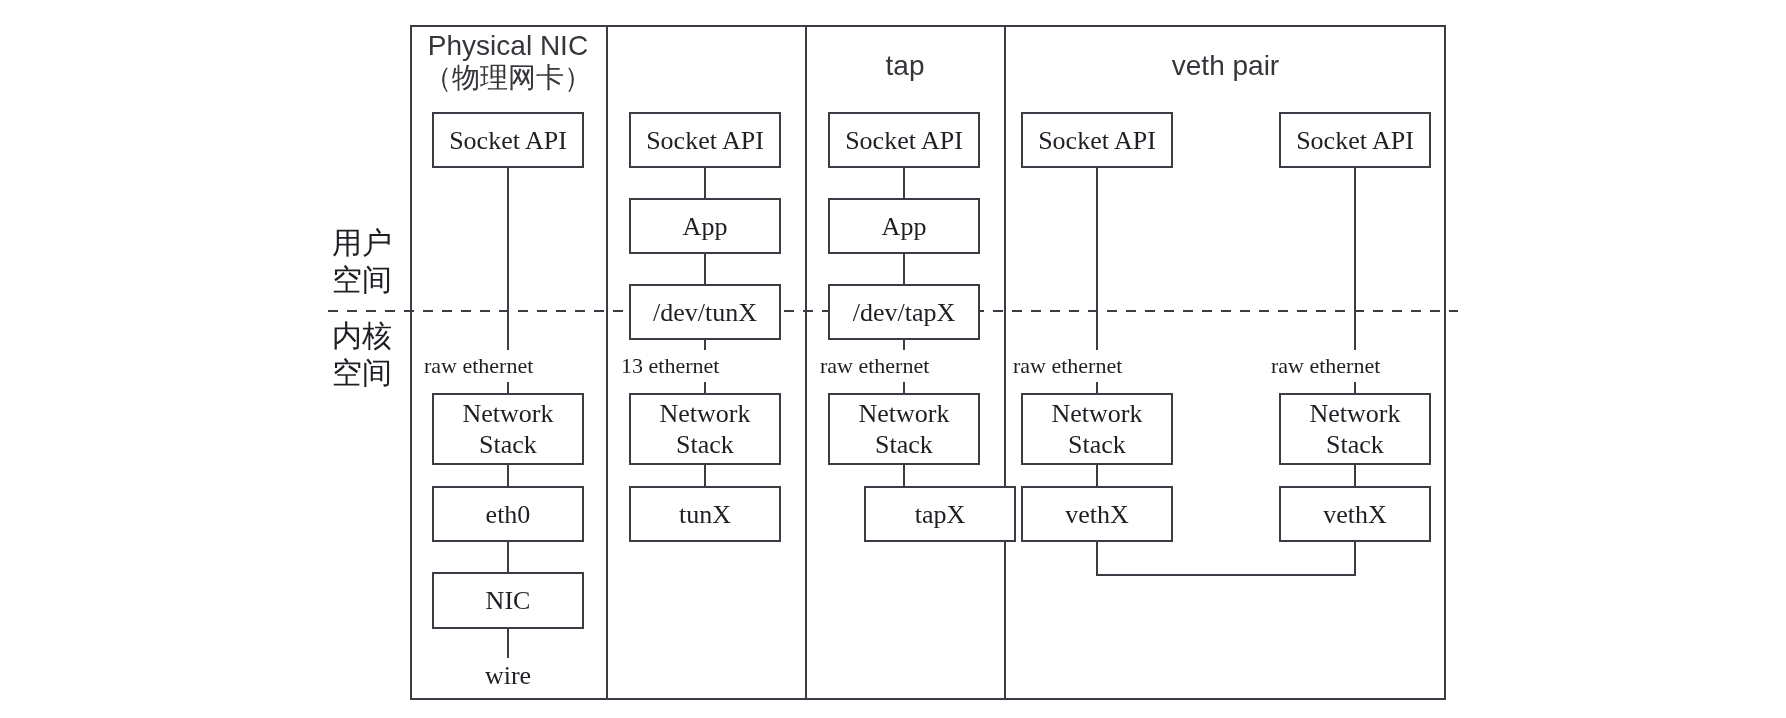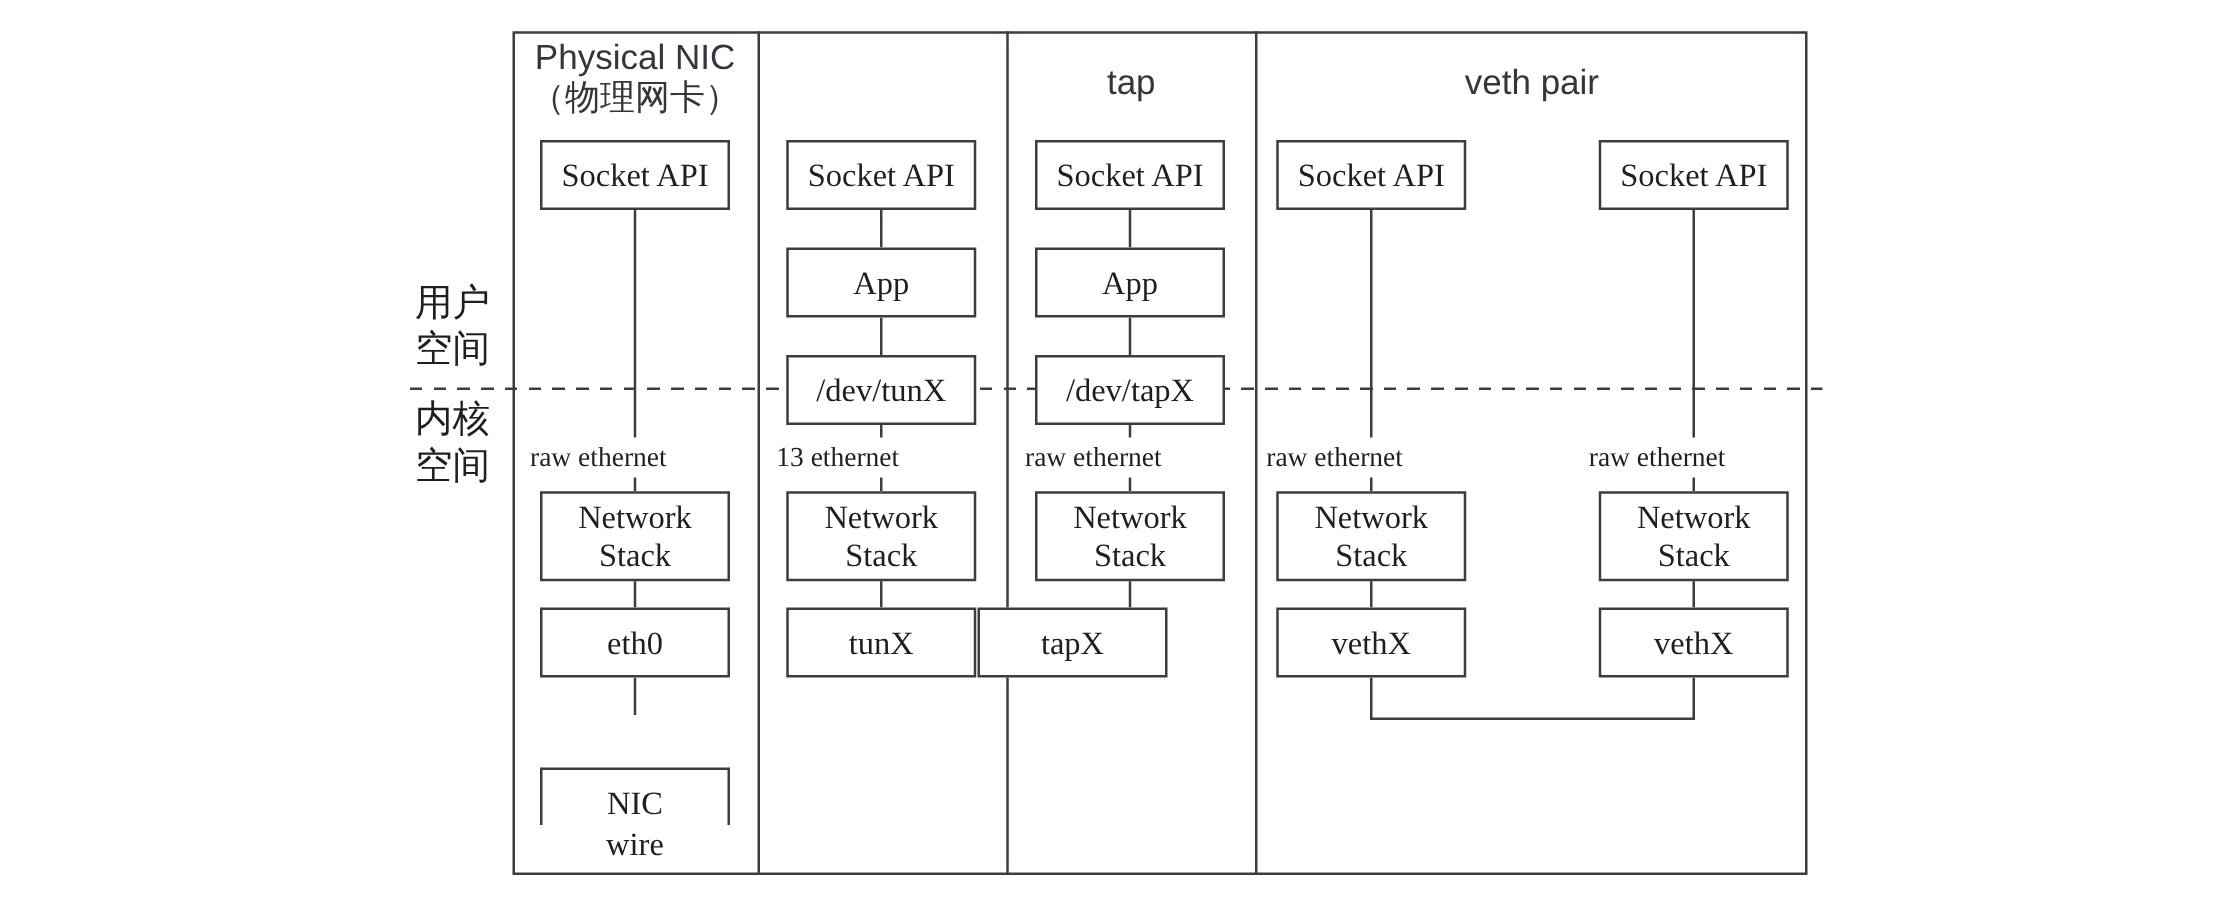--- a/index.html
+++ b/index.html
@@ -105,42 +105,42 @@
   <div class="coltitle" style="left:806px;top:50px;width:198px;">tap</div>
   <div class="coltitle" style="left:1005px;top:50px;width:441px;">veth pair</div>
 
   <div class="box" style="left:432px;top:112px;">Socket API</div>
   <div class="elabel" style="left:424px;">raw ethernet</div>
   <div class="box tall" style="left:432px;top:393px;">
     <span>Network</span>
     <span>Stack</span>
   </div>
   <div class="box" style="left:432px;top:486px;">eth0</div>
-  <div class="box" style="left:432px;top:572px;height:57px;margin-top:42px;">NIC</div>
+  <div class="box" style="left:432px;top:572px;height:57px;">NIC</div>
   <div class="wlabel" style="left:432px;">wire</div>
 
   <div class="box" style="left:629px;top:112px;">Socket API</div>
   <div class="box" style="left:629px;top:198px;">App</div>
   <div class="box" style="left:629px;top:284px;">/dev/tunX</div>
   <div class="elabel" style="left:621px;">13 ethernet</div>
   <div class="box tall" style="left:629px;top:393px;">
     <span>Network</span>
     <span>Stack</span>
   </div>
   <div class="box" style="left:629px;top:486px;">tunX</div>
 
   <div class="box" style="left:828px;top:112px;">Socket API</div>
   <div class="box" style="left:828px;top:198px;">App</div>
   <div class="box" style="left:828px;top:284px;">/dev/tapX</div>
   <div class="elabel" style="left:820px;">raw ethernet</div>
   <div class="box tall" style="left:828px;top:393px;">
     <span>Network</span>
     <span>Stack</span>
   </div>
-  <div class="box" style="left:782px;top:486px;">tapX</div>
+  <div class="box" style="left:864px;top:486px;">tapX</div>
 
   <div class="box" style="left:1021px;top:112px;">Socket API</div>
   <div class="elabel" style="left:1013px;">raw ethernet</div>
   <div class="box tall" style="left:1021px;top:393px;">
     <span>Network</span>
     <span>Stack</span>
   </div>
   <div class="box" style="left:1021px;top:486px;">vethX</div>
 
   <div class="box" style="left:1279px;top:112px;">Socket API</div>

